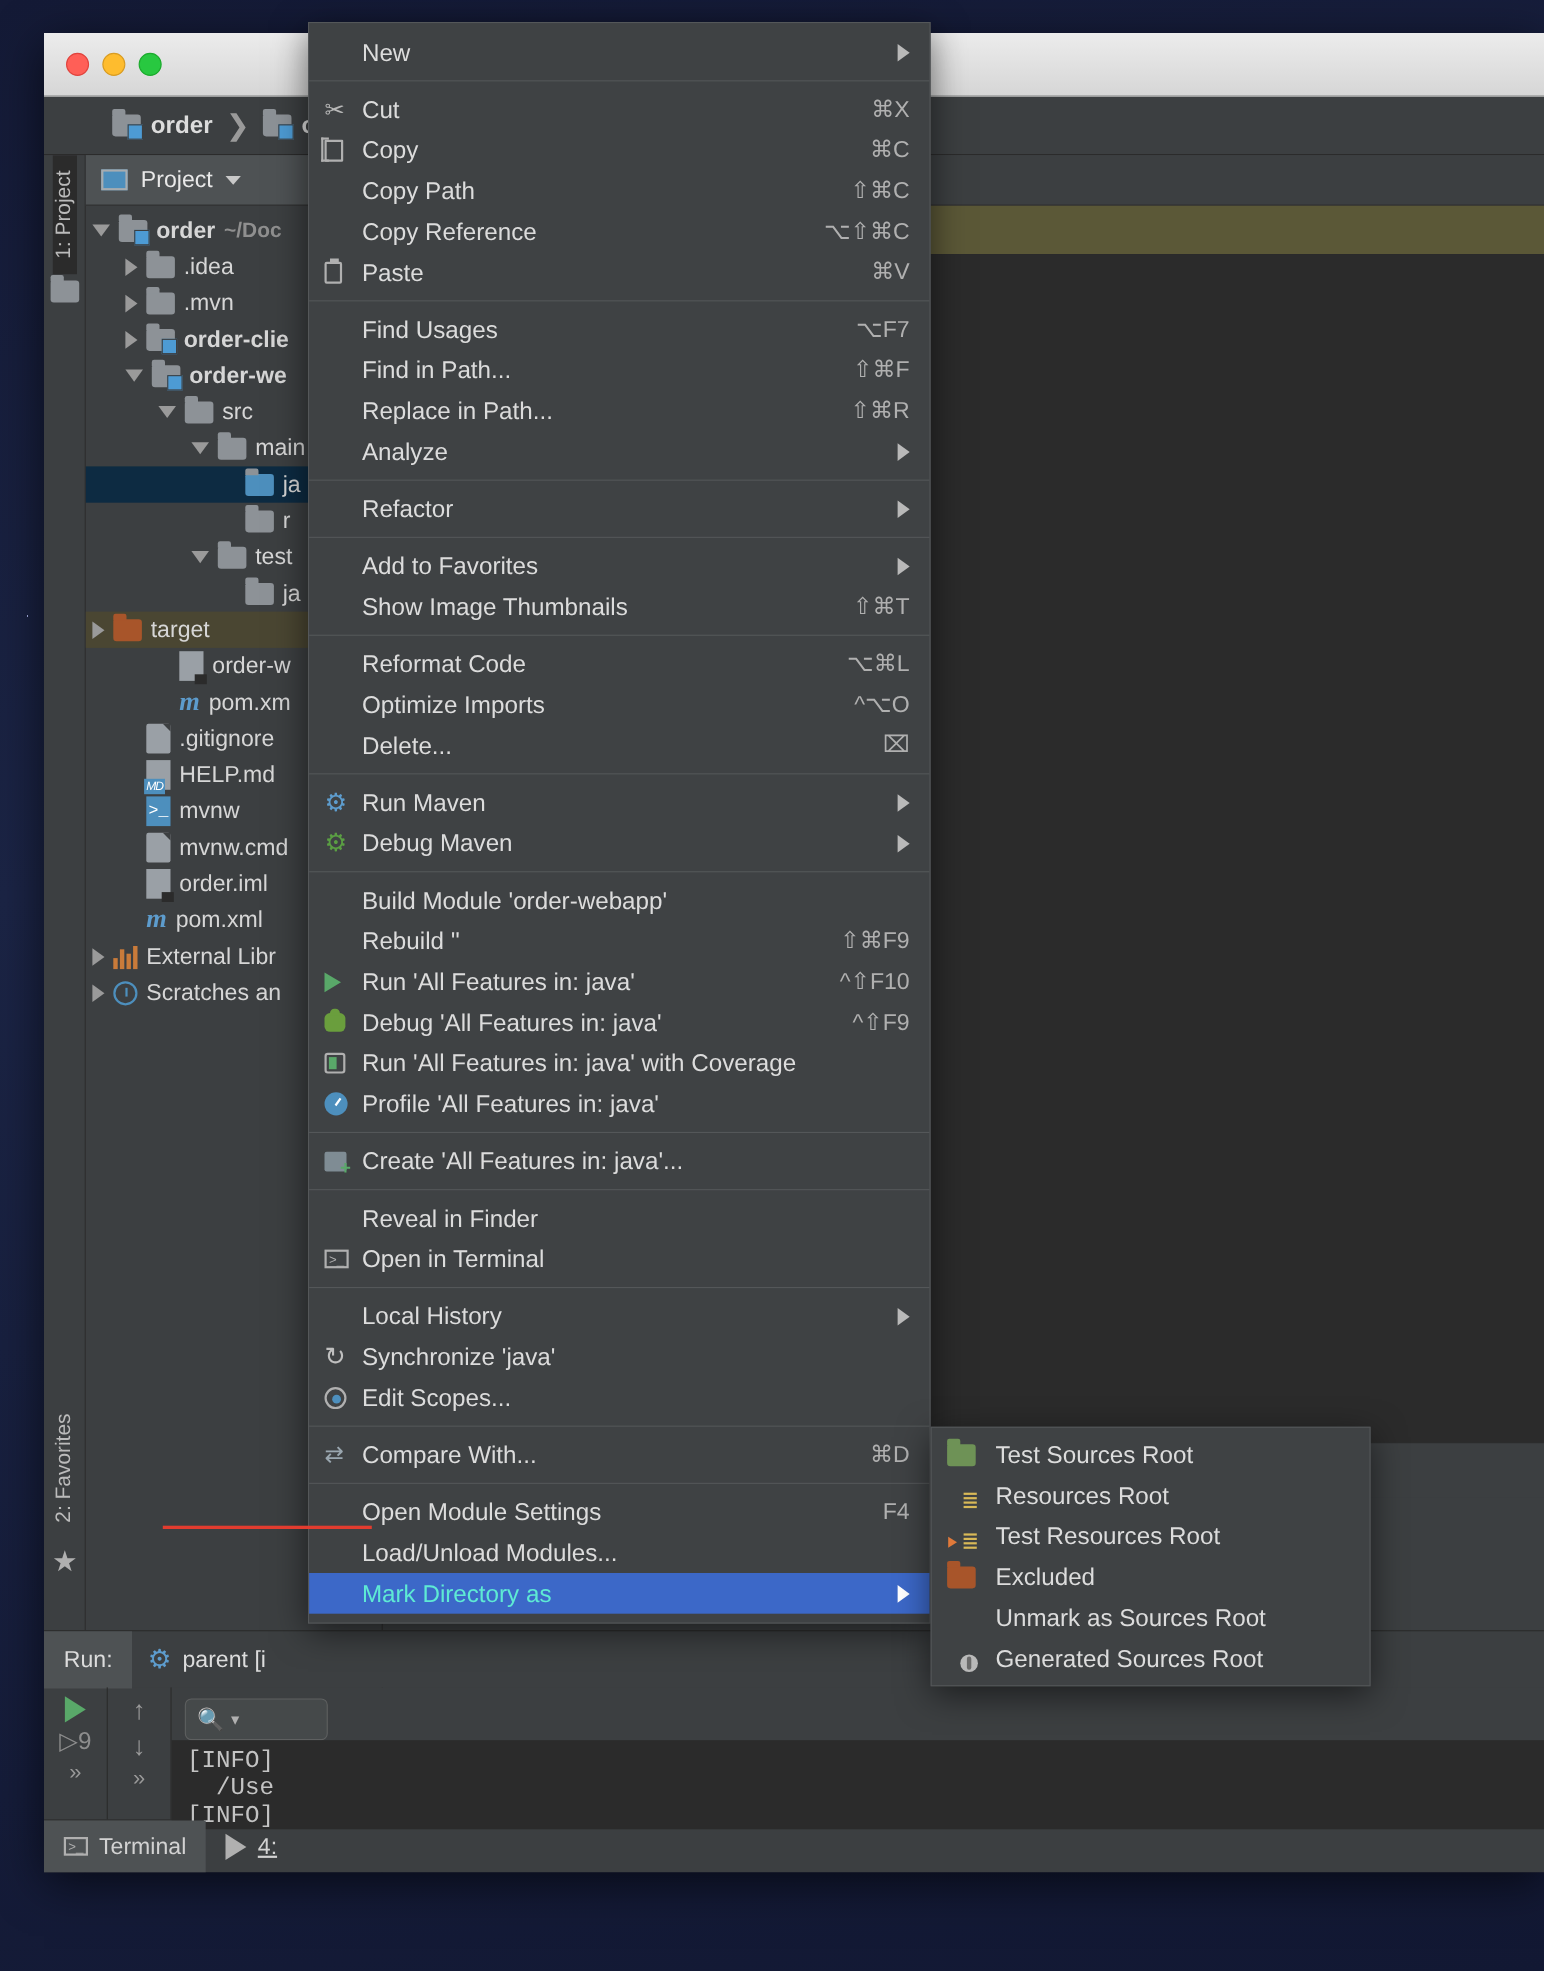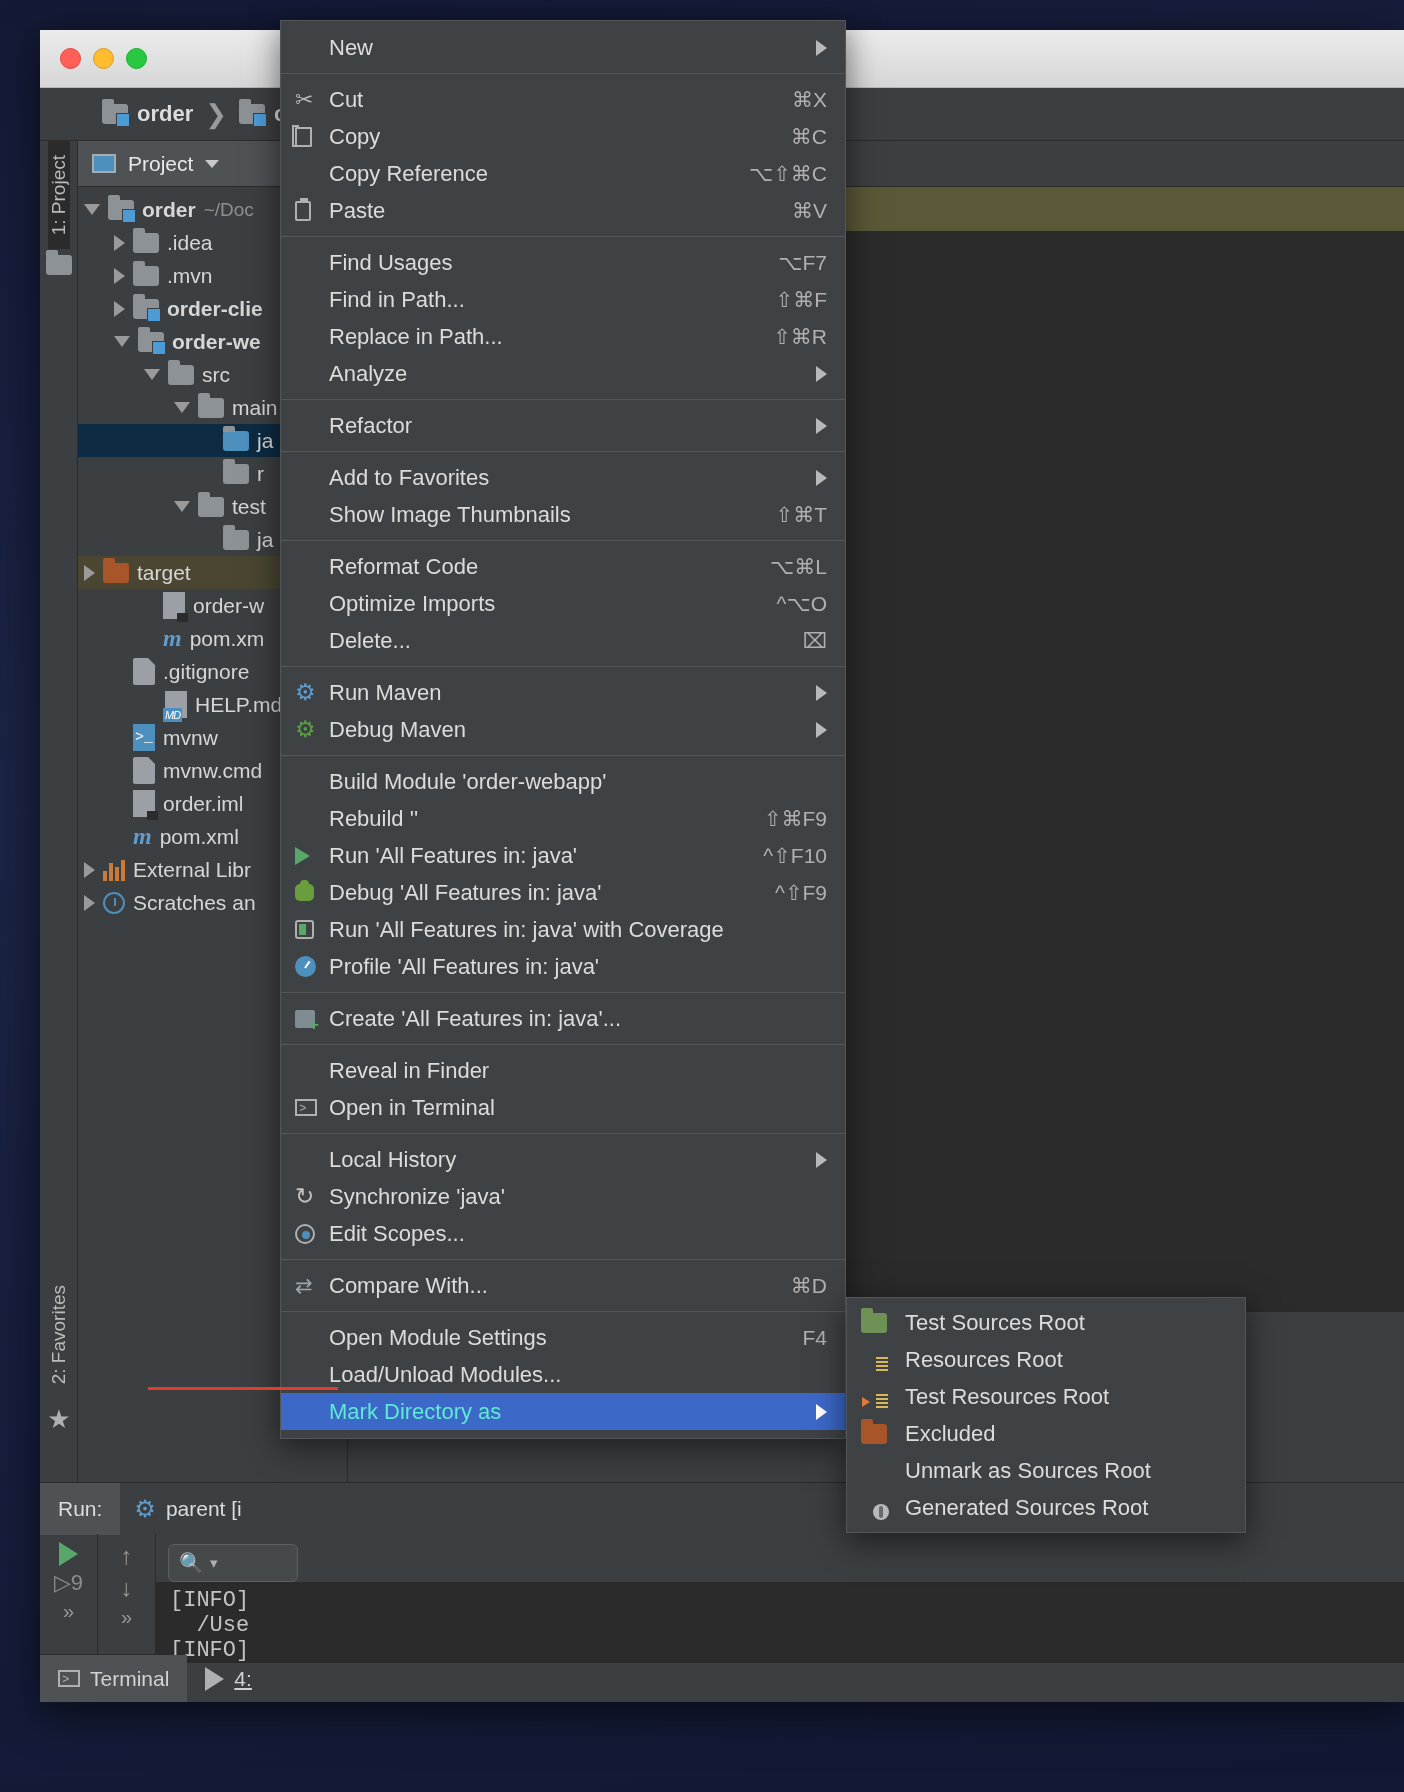--- a/index.html
+++ b/index.html
@@ -96,27 +96,27 @@
   .caret-dn{width:0;height:0;border-left:7px solid transparent;border-right:7px solid transparent;border-top:8px solid #c8c8c8;}
   .tree{padding-top:6px;font-size:21px;color:#d6d6d6;}
   .trow{display:flex;align-items:center;height:33px;white-space:nowrap;gap:8px;padding-left:6px;}
   .trow.sel{background:#0d2b42;}
   .trow.hl{background:#4a4632;}
   .arrow-r{width:0;height:0;border-top:8px solid transparent;border-bottom:8px solid transparent;border-left:11px solid #9a9a9a;}
   .arrow-d{width:0;height:0;border-left:8px solid transparent;border-right:8px solid transparent;border-top:11px solid #9a9a9a;}
   .arrow-sp{width:11px;}
   .tlabel{font-size:21px;}
   .tlabel.b{font-weight:bold;}
-  .tpath{color:#8f8f8f;font-size:19px;font-weight:normal;}
+  .tpath{color:#8f8f8f;font-size:19px;font-weight:bold;}
 
   
   .ft{width:22px;height:27px;position:relative;display:inline-block;}
   .ft-doc{background:#9aa0a6;border-radius:2px;}
   .ft-doc:after{content:"";position:absolute;right:0;top:0;border-width:0 7px 7px 0;border-style:solid;border-color:#3c3f41 #3c3f41 transparent transparent;}
-  .ft-md{background:#9aa0a6;margin-left:32px;}
+  .ft-md{background:#9aa0a6;}
   .badge-md{position:absolute;left:-2px;bottom:-4px;background:#4d8fbd;color:#fff;font-size:11px;padding:1px 2px;letter-spacing:-1px;}
   .ft-sh{background:#4d8fbd;color:#fff;font-size:15px;display:flex;align-items:center;justify-content:center;font-family:"Liberation Mono",monospace;}
   .m-ico{color:#5d9ccd;font-style:italic;font-weight:bold;font-size:24px;font-family:"Liberation Serif",serif;}
   .ft-iml{background:#9aa0a6;position:relative;}
   .ft-iml:after{content:"";position:absolute;right:-3px;bottom:-3px;width:11px;height:9px;background:#2b2b2b;}
   .bars{display:inline-flex;gap:2px;align-items:flex-end;height:22px;}
   .bars i{width:4px;background:#c97b3a;display:block;}
   .clock{width:22px;height:22px;border-radius:50%;border:2px solid #4d8fbd;position:relative;}
   .clock:after{content:"";position:absolute;left:9px;top:4px;width:2px;height:8px;background:#4d8fbd;}
 
@@ -605,20 +605,25 @@
       </div>
       <div class="mi">
         <span class="ic">
           <span class="g g-copy"></span>
         </span>
         <span class="lb">Copy</span>
         <span class="sc">⌘C</span>
       </div>
       <div class="mi">
         <span class="ic"></span>
+        <span class="lb">Copy Path</span>
+        <span class="sc">⇧⌘C</span>
+      </div>
+      <div class="mi">
+        <span class="ic"></span>
         <span class="lb">Copy Reference</span>
         <span class="sc">⌥⇧⌘C</span>
       </div>
       <div class="mi">
         <span class="ic">
           <span class="g g-paste"></span>
         </span>
         <span class="lb">Paste</span>
         <span class="sc">⌘V</span>
       </div>

